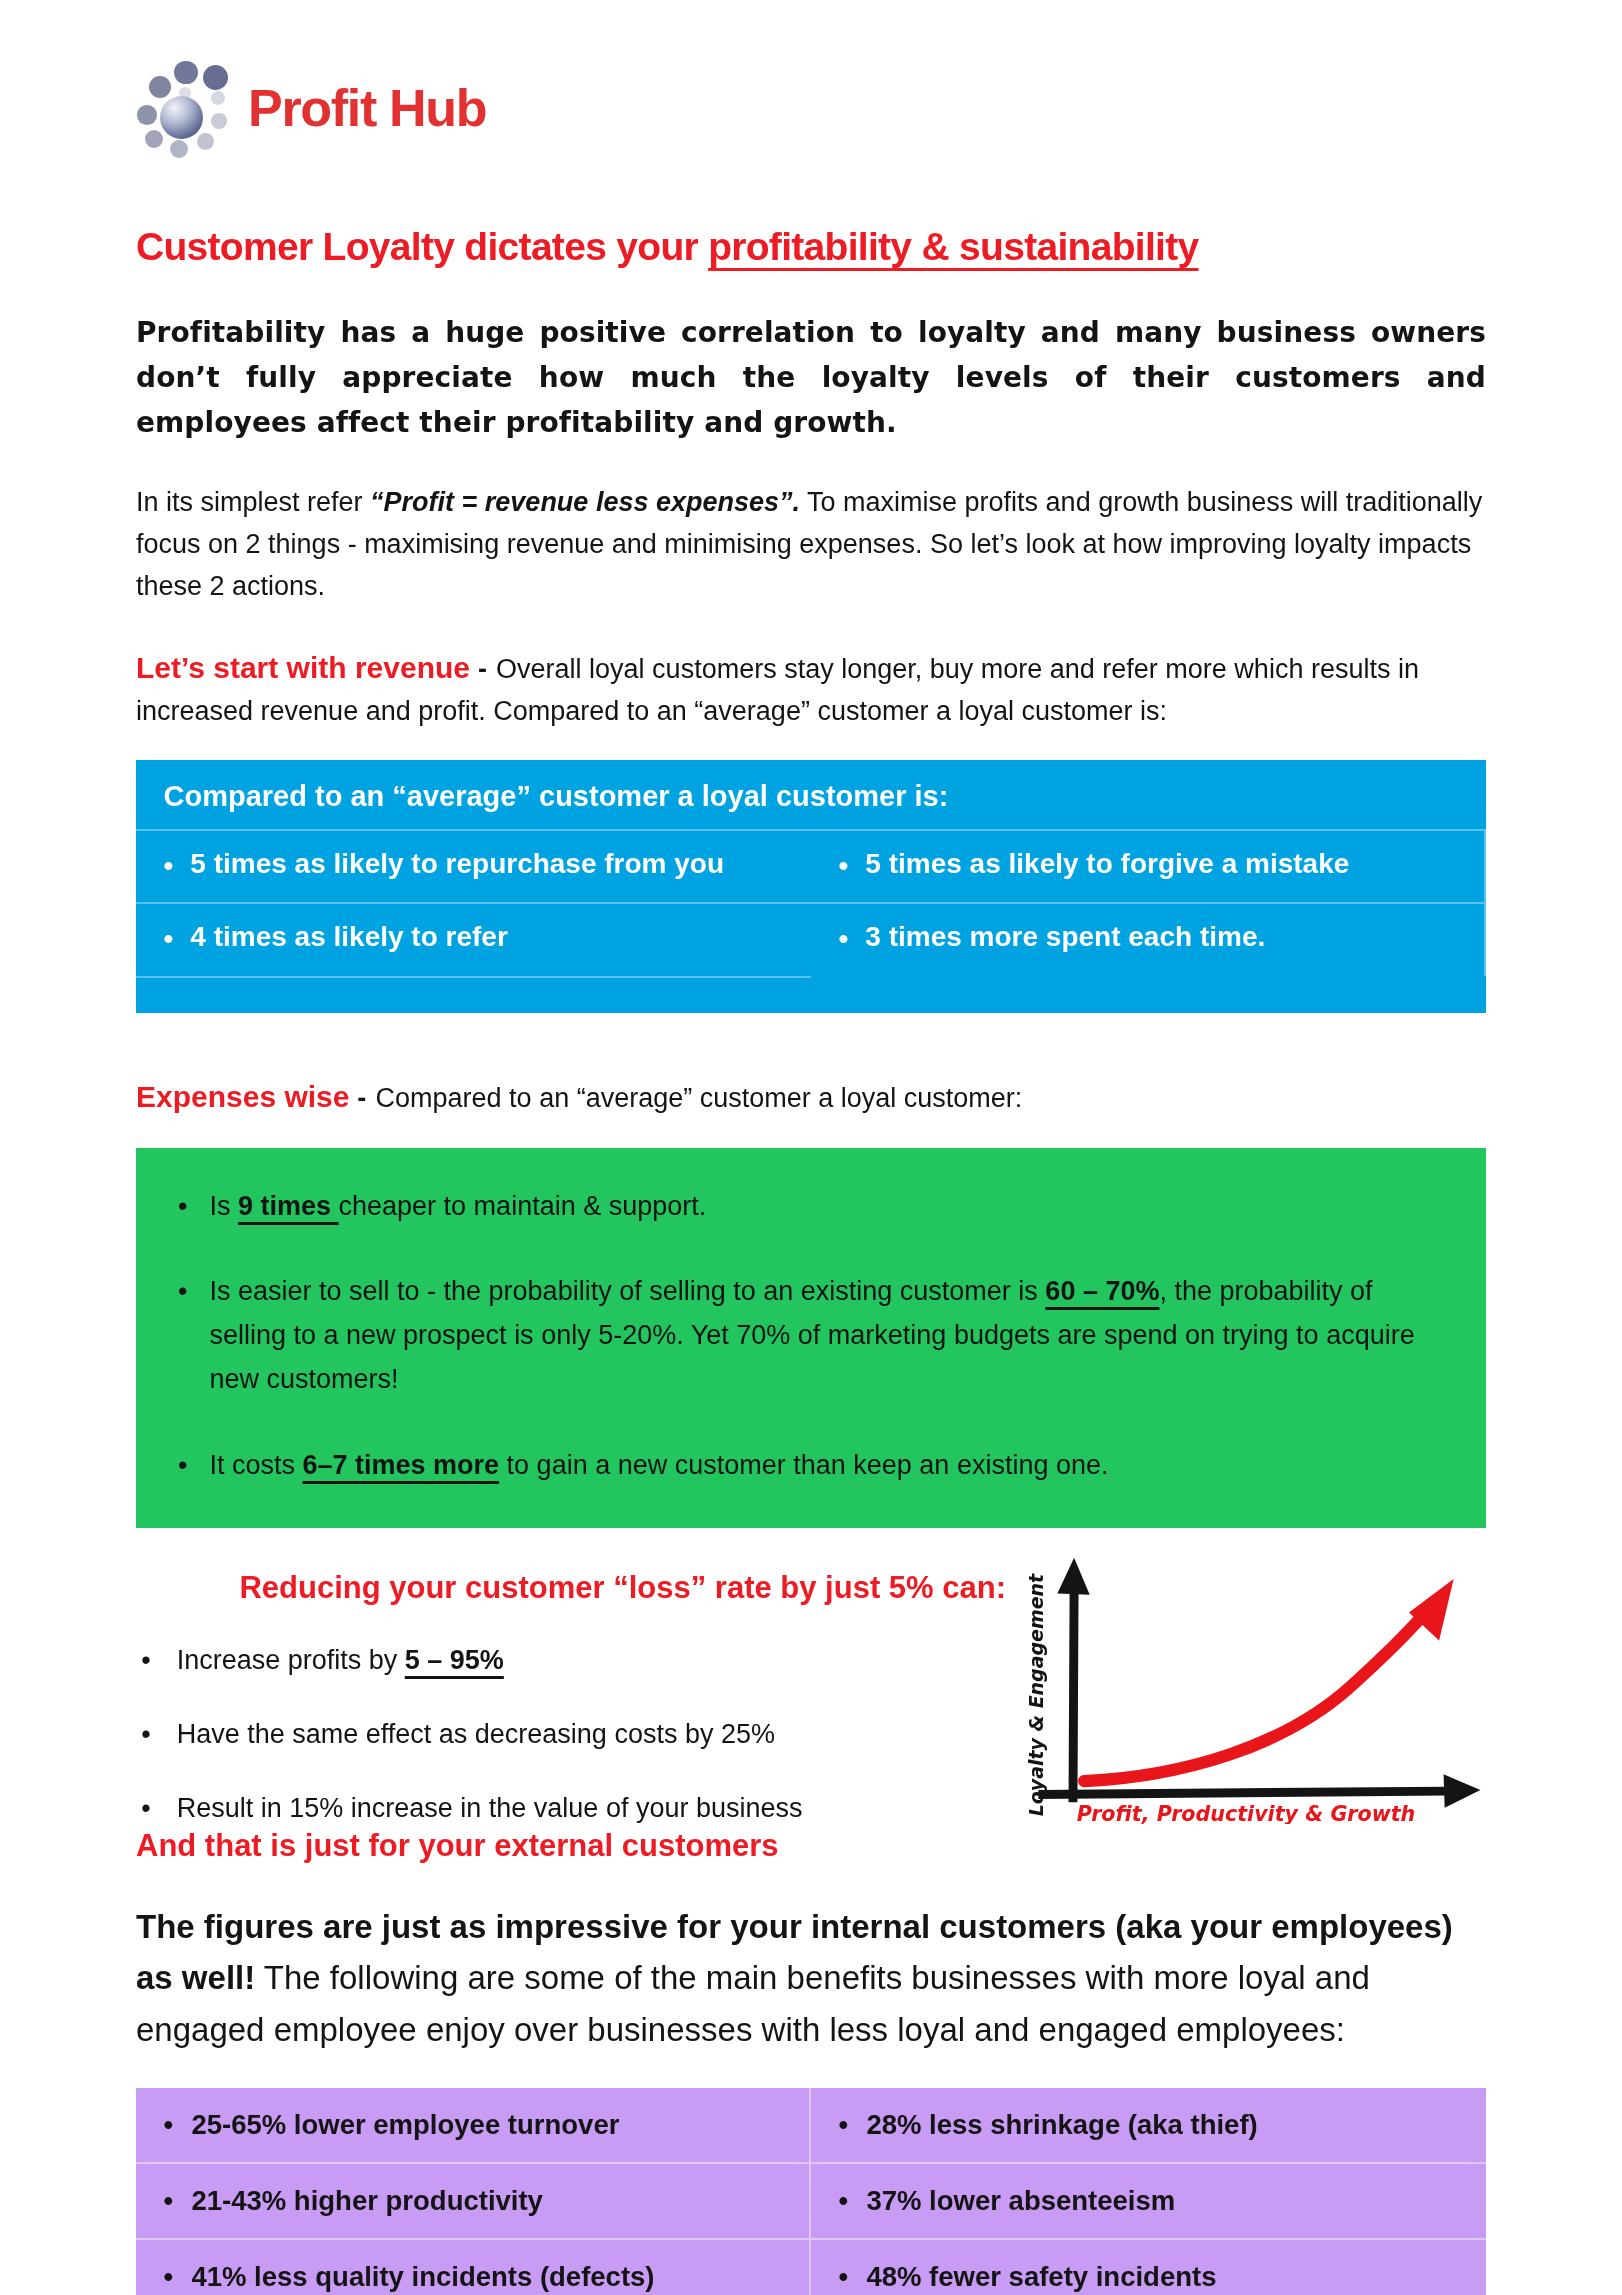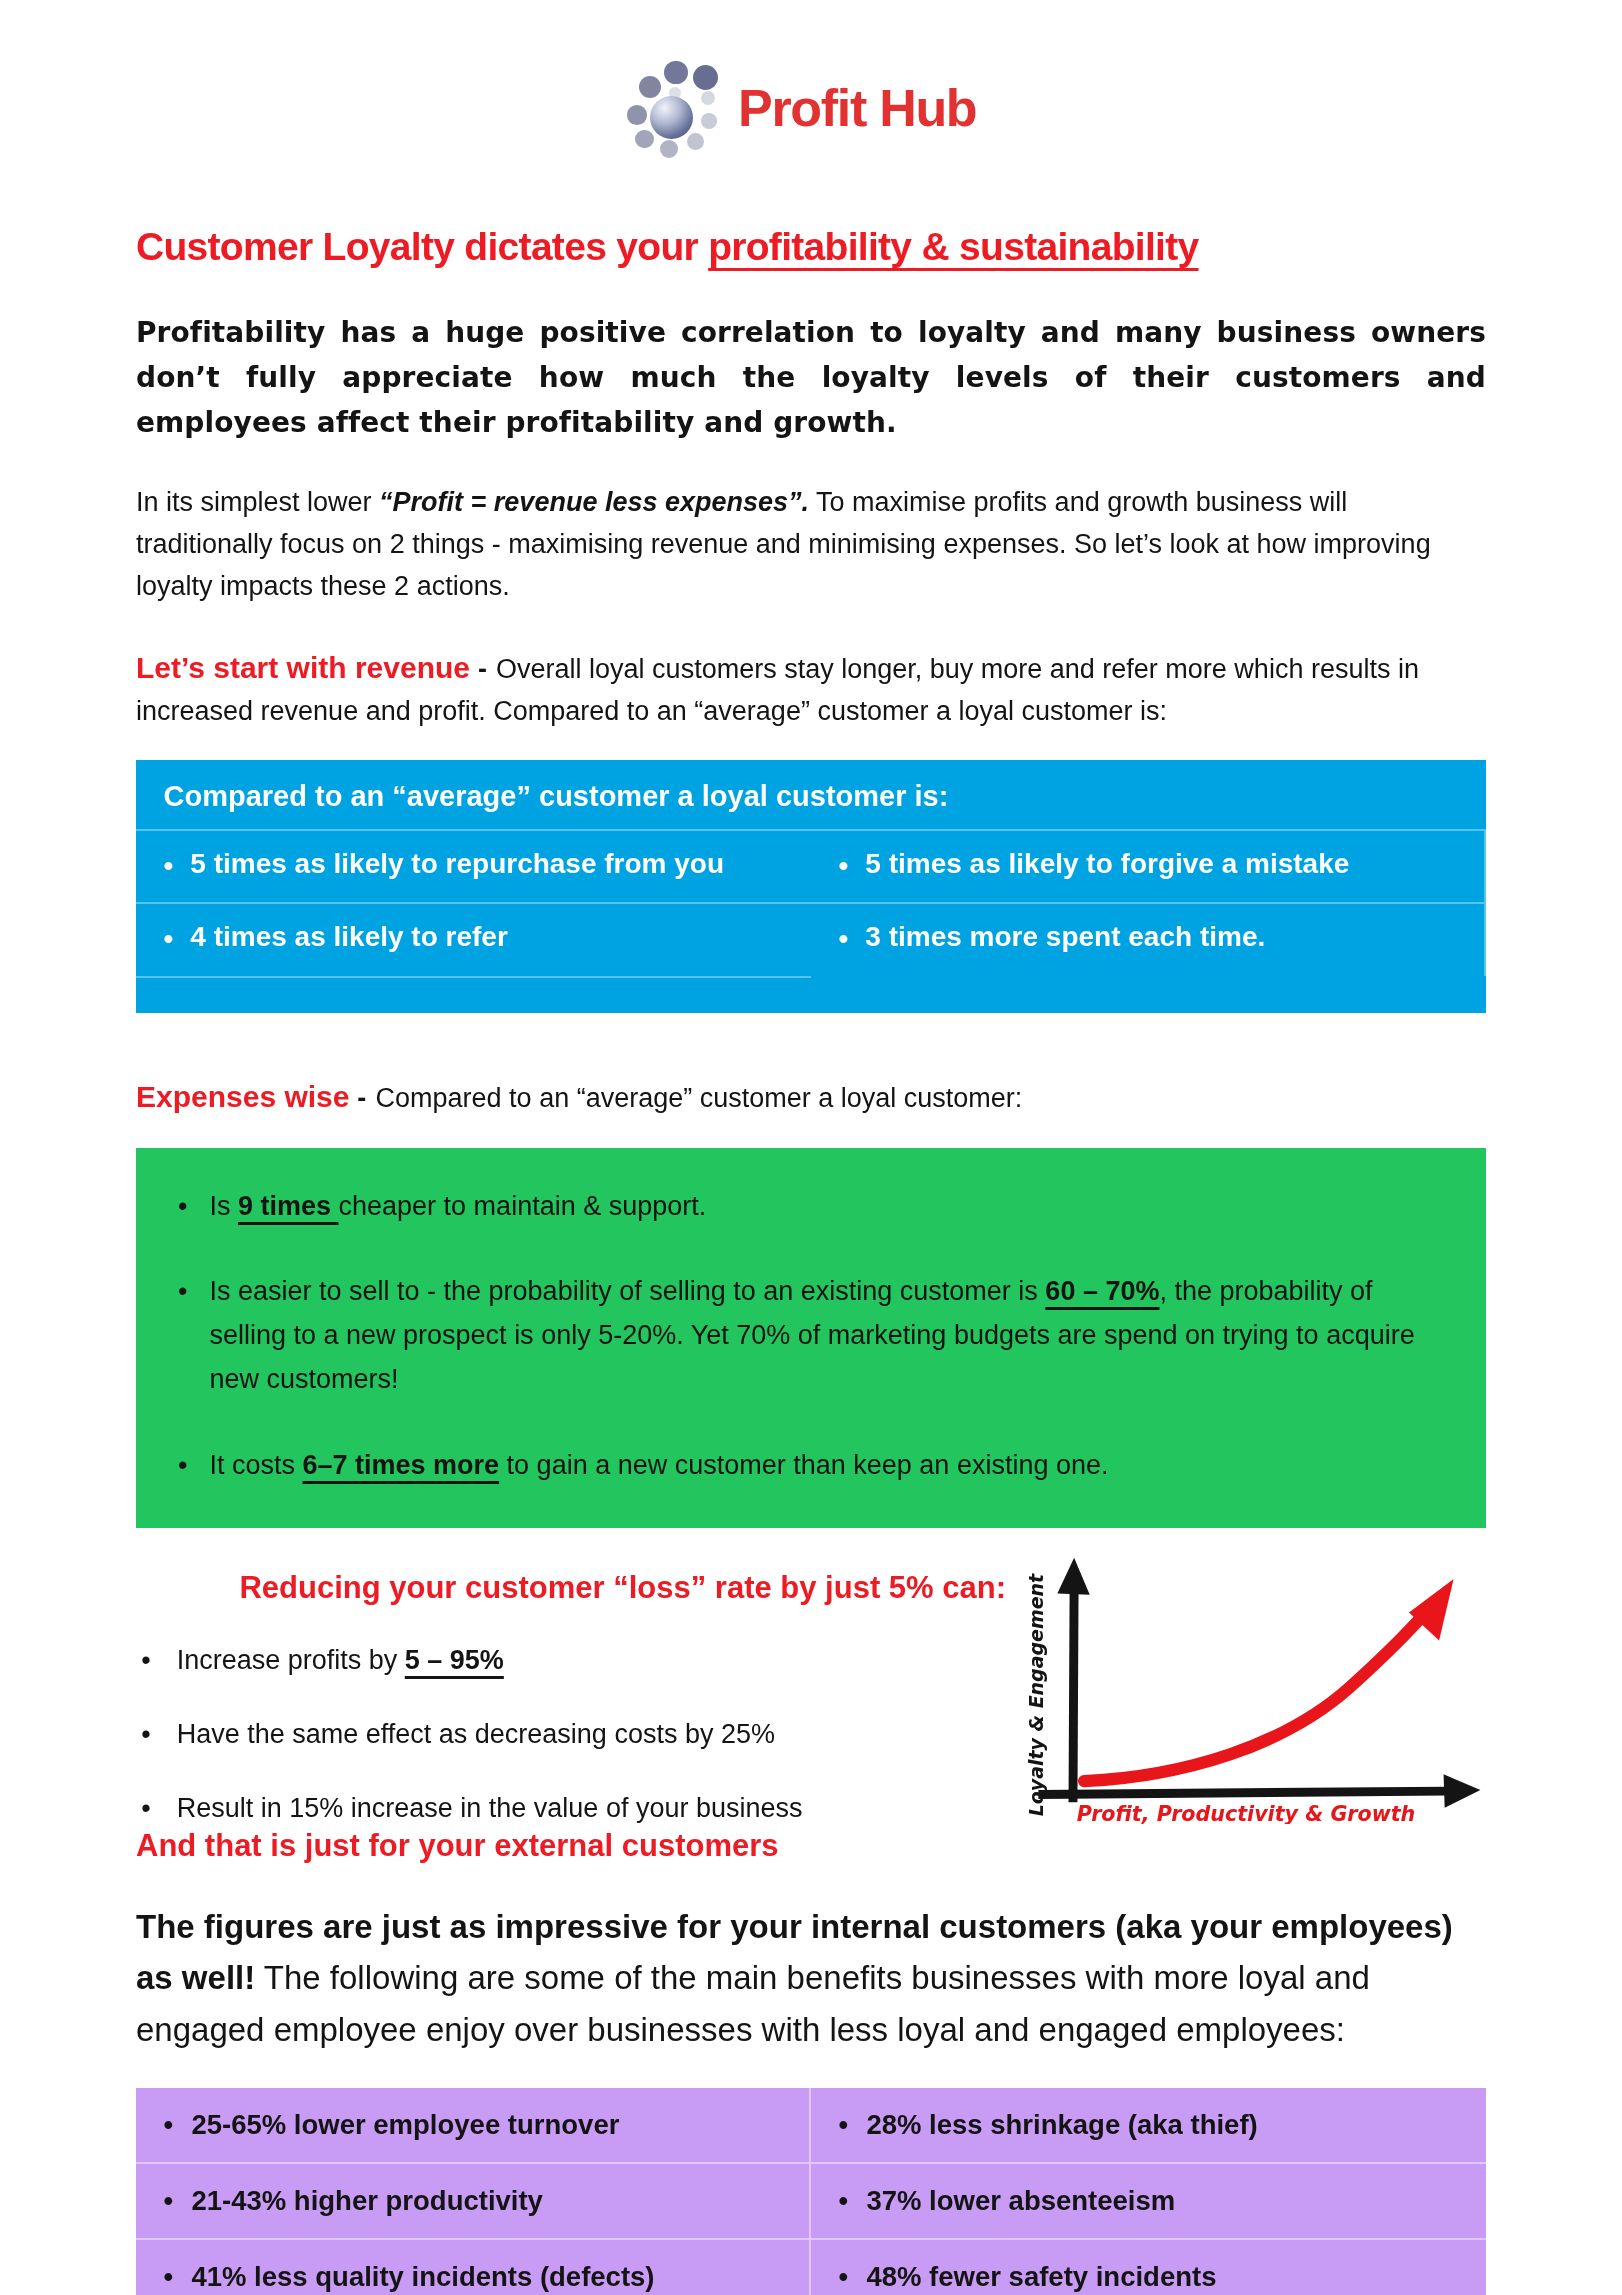--- a/index.html
+++ b/index.html
@@ -4,21 +4,21 @@
 <style>
   html,body{margin:0;padding:0;}
   body{
     width:1622px;height:2295px;overflow:hidden;background:#ffffff;
     font-family:"Liberation Sans",sans-serif;color:#141414;
     -webkit-font-smoothing:antialiased;
   }
   .page{box-sizing:border-box;width:1622px;height:2295px;padding:58px 136px 0 136px;}
 
   
-  .logo-row{display:flex;justify-content:center;padding-right:19.6px;}
+  .logo-row{display:flex;justify-content:flex-start;padding-right:19.6px;}
   .logo{display:flex;align-items:center;gap:13px;}
   .logo-mark{position:relative;width:99px;height:99px;}
   .logo-mark i{position:absolute;border-radius:50%;display:block;}
   .d1{width:23.6px;height:23.6px;left:38px;top:2.6px;background:#73779a;}
   .d2{width:25px;height:25px;left:67px;top:6.5px;background:#686d92;}
   .d3{width:22px;height:22px;left:13px;top:18.3px;background:#81859f;}
   .d4{width:19.6px;height:19.6px;left:1.3px;top:47px;background:#9094ab;}
   .d5{width:18.3px;height:18.3px;left:9.2px;top:72px;background:#a2a5b9;}
   .d6{width:18.3px;height:18.3px;left:34px;top:82px;background:#b1b4c4;}
   .d7{width:17px;height:17px;left:61px;top:75px;background:#c1c3d1;}
@@ -103,21 +103,21 @@
         <i class="sphere"></i>
       </span>
       <span class="logo-text">Profit Hub</span>
     </div>
   </div>
 
   <h1 class="main-heading"><span>Customer Loyalty dictates your </span><span class="uline">profitability &amp; sustainability</span></h1>
 
   <p class="intro">Profitability has a huge positive correlation to loyalty and many business owners don’t fully appreciate how much the loyalty levels of their customers and employees affect their profitability and growth.</p>
 
-  <p class="para"><span>In its simplest lower </span><span class="em-bi">“Profit = revenue less expenses”.</span><span>  To maximise profits and growth business will traditionally focus on 2 things - maximising revenue and minimising expenses. So let’s look at how improving loyalty impacts these 2 actions.</span></p>
+  <p class="para"><span>In its simplest refer </span><span class="em-bi">“Profit = revenue less expenses”.</span><span>  To maximise profits and growth business will traditionally focus on 2 things - maximising revenue and minimising expenses. So let’s look at how improving loyalty impacts these 2 actions.</span></p>
 
   <p class="para"><span class="red-label">Let’s start with revenue</span><span class="sep">-</span><span>Overall loyal customers stay longer, buy more and refer more which results in increased revenue and profit. Compared to an “average” customer a loyal customer is:</span></p>
 
   <div class="btable">
     <div class="btable-header">Compared to an “average” customer a loyal customer is:</div>
     <div class="btable-grid">
       <div class="bcell">
           <span>5 times as likely to repurchase from you</span>
         </div>
       <div class="bcell col1">

